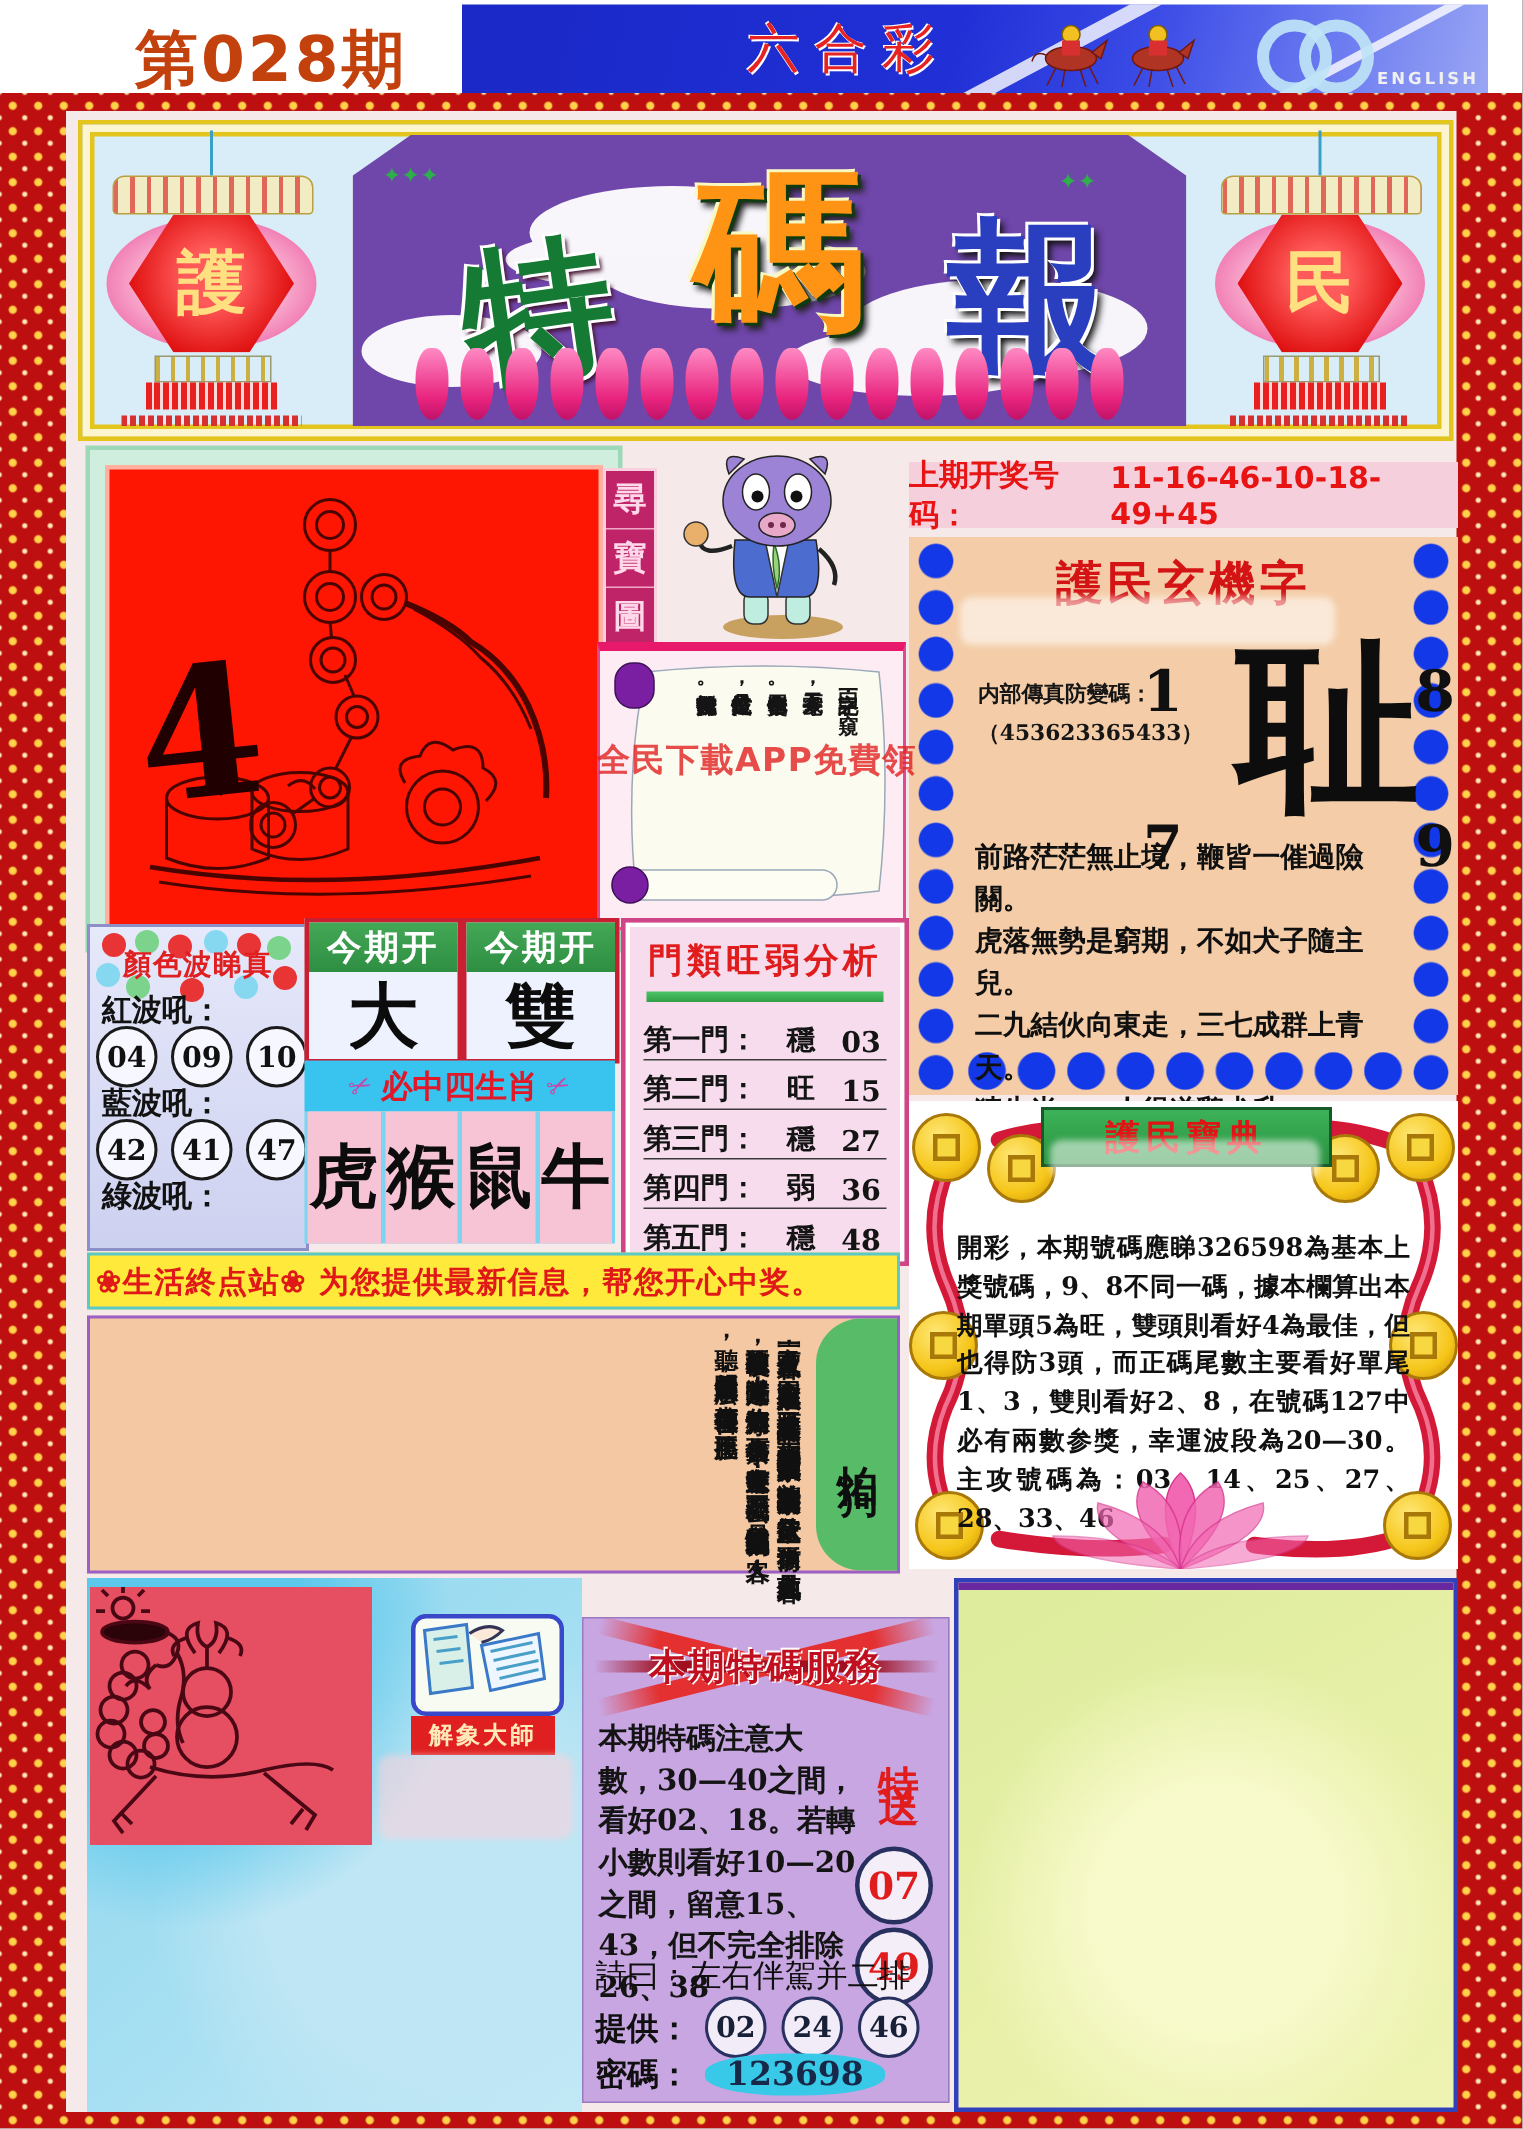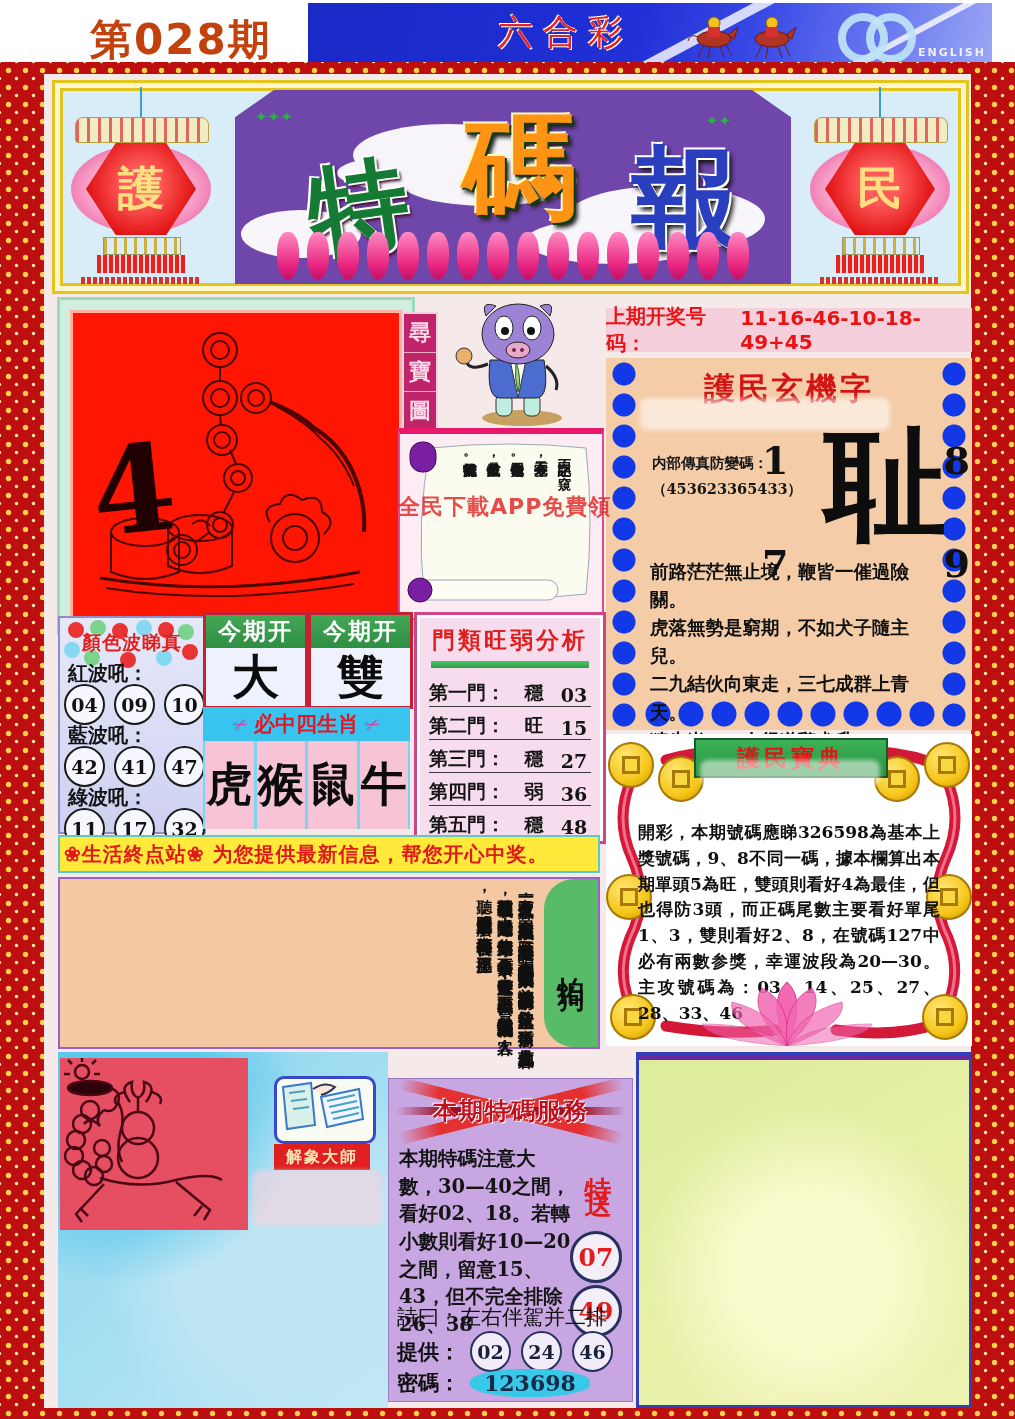--- a/index.html
+++ b/index.html
@@ -396,25 +396,20 @@
         <span class="numcircle">09</span>
         <span class="numcircle">10</span>
     </div>
     <div class="wave-label" style="top:104px;">藍波吼：</div>
     <div class="wave-nums" style="top:128px;">
       <span class="numcircle">42</span>
         <span class="numcircle">41</span>
         <span class="numcircle">47</span>
     </div>
     <div class="wave-label" style="top:166px;">綠波吼：</div>
-    <div class="wave-nums" style="top:190px;">
-      <span class="numcircle">11</span>
-        <span class="numcircle">17</span>
-        <span class="numcircle">32</span>
-    </div>
   </div>
 
   <div class="panel" style="left:203px;top:612px;">
     <div class="panel-h">今期开</div>
     <div class="panel-v">大</div>
   </div>
   <div class="panel" style="left:308px;top:612px;">
     <div class="panel-h">今期开</div>
     <div class="panel-v">雙</div>
   </div>

